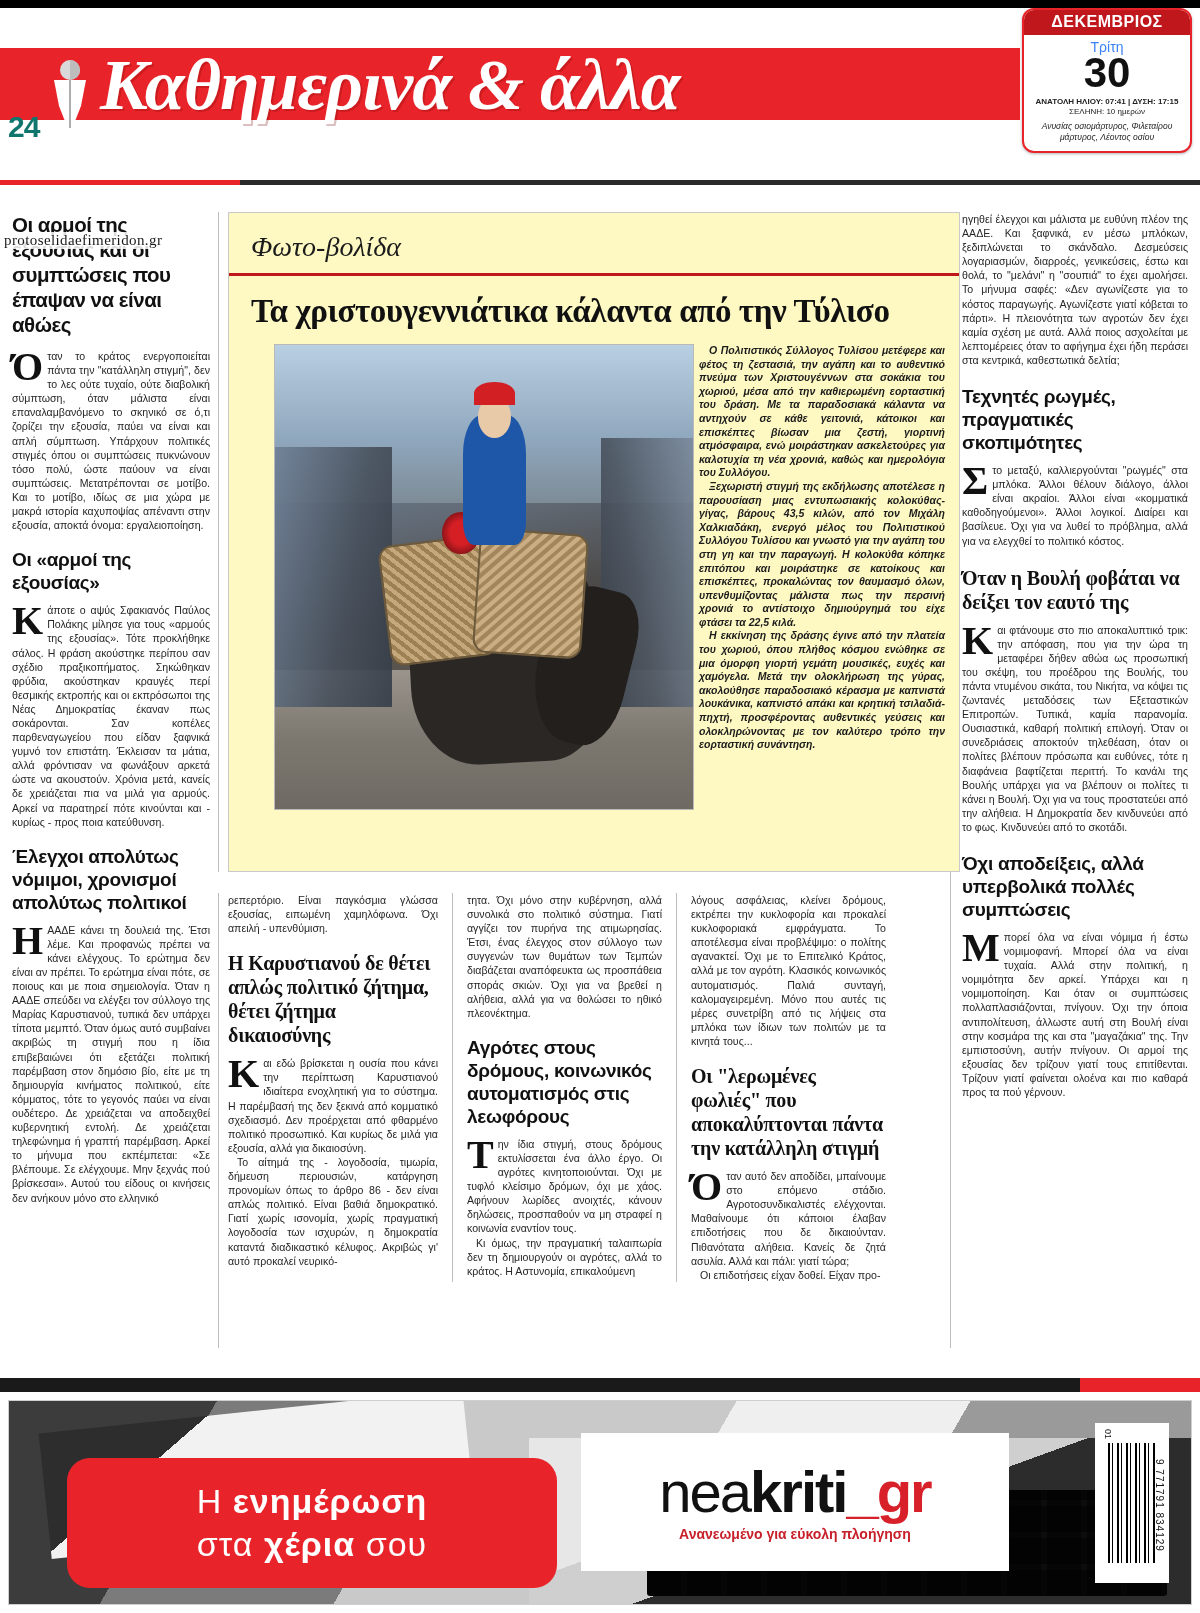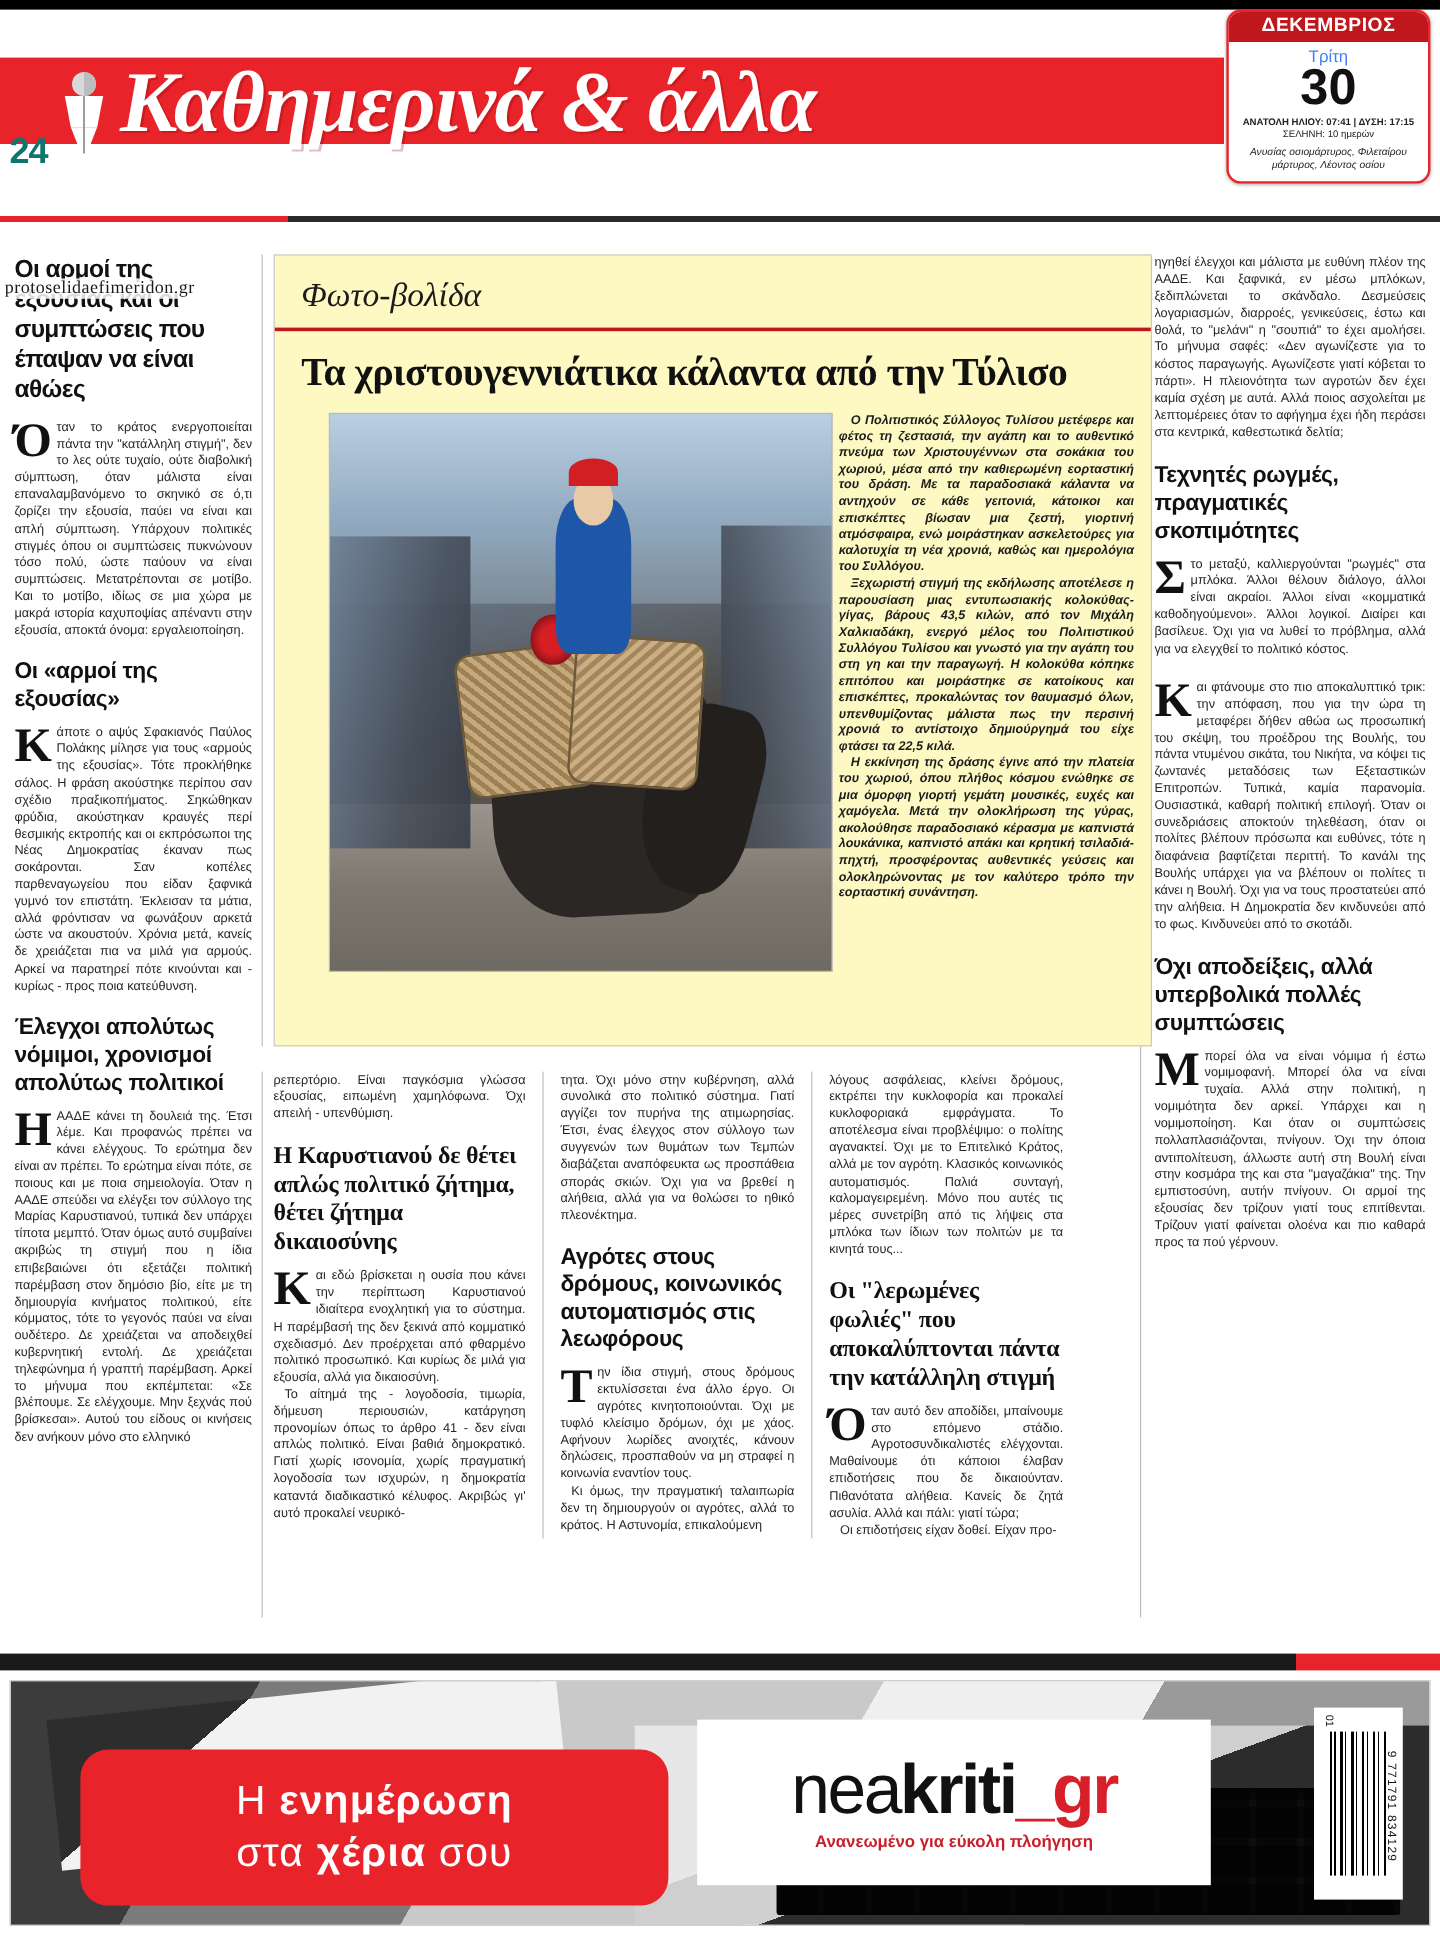--- a/index.html
+++ b/index.html
@@ -301,41 +301,42 @@
   <div class="rightcol">
     <div class="col-text">
       <p class="first">ηγηθεί έλεγχοι και μάλιστα με ευθύνη πλέον της ΑΑΔΕ. Και ξαφνικά, εν μέσω μπλόκων, ξεδιπλώνεται το σκάνδαλο. Δεσμεύσεις λογαριασμών, διαρροές, γενικεύσεις, έστω και θολά, το "μελάνι" η "σουπιά" το έχει αμολήσει. Το μήνυμα σαφές: «Δεν αγωνίζεστε για το κόστος παραγωγής. Αγωνίζεστε γιατί κόβεται το πάρτι». Η πλειονότητα των αγροτών δεν έχει καμία σχέση με αυτά. Αλλά ποιος ασχολείται με λεπτομέρειες όταν το αφήγημα έχει ήδη περάσει στα κεντρικά, καθεστωτικά δελτία;</p>
     </div>
     <div class="gap"></div>
     <div class="sec-head">Τεχνητές ρωγμές, πραγματικές σκοπιμότητες</div>
     <div class="col-text">
       <p class="first dropcap">Στο μεταξύ, καλλιεργούνται "ρωγμές" στα μπλόκα. Άλλοι θέλουν διάλογο, άλλοι είναι ακραίοι. Άλλοι είναι «κομματικά καθοδηγούμενοι». Άλλοι λογικοί. Διαίρει και βασίλευε. Όχι για να λυθεί το πρόβλημα, αλλά για να ελεγχθεί το πολιτικό κόστος.</p>
     </div>
     <div class="gap"></div>
+    <div class="sec-head-serif">Όταν η Βουλή φοβάται να δείξει τον εαυτό της</div>
     <div class="col-text">
       <p class="first dropcap">Και φτάνουμε στο πιο αποκαλυπτικό τρικ: την απόφαση, που για την ώρα τη μεταφέρει δήθεν αθώα ως προσωπική του σκέψη, του προέδρου της Βουλής, του πάντα ντυμένου σικάτα, του Νικήτα, να κόψει τις ζωντανές μεταδόσεις των Εξεταστικών Επιτροπών. Τυπικά, καμία παρανομία. Ουσιαστικά, καθαρή πολιτική επιλογή. Όταν οι συνεδριάσεις αποκτούν τηλεθέαση, όταν οι πολίτες βλέπουν πρόσωπα και ευθύνες, τότε η διαφάνεια βαφτίζεται περιττή. Το κανάλι της Βουλής υπάρχει για να βλέπουν οι πολίτες τι κάνει η Βουλή. Όχι για να τους προστατεύει από την αλήθεια. Η Δημοκρατία δεν κινδυνεύει από το φως. Κινδυνεύει από το σκοτάδι.</p>
     </div>
     <div class="gap"></div>
     <div class="sec-head">Όχι αποδείξεις, αλλά υπερβολικά πολλές συμπτώσεις</div>
     <div class="col-text">
       <p class="first dropcap">Μπορεί όλα να είναι νόμιμα ή έστω νομιμοφανή. Μπορεί όλα να είναι τυχαία. Αλλά στην πολιτική, η νομιμότητα δεν αρκεί. Υπάρχει και η νομιμοποίηση. Και όταν οι συμπτώσεις πολλαπλασιάζονται, πνίγουν. Όχι την όποια αντιπολίτευση, άλλωστε αυτή στη Βουλή είναι στην κοσμάρα της και στα "μαγαζάκια" της. Την εμπιστοσύνη, αυτήν πνίγουν. Οι αρμοί της εξουσίας δεν τρίζουν γιατί τους επιτίθενται. Τρίζουν γιατί φαίνεται ολοένα και πιο καθαρά προς τα πού γέρνουν.</p>
     </div>
   </div>
 
   <div class="bottomgrid">
 
     <div class="bcol">
       <div class="col-text">
         <p class="first">ρεπερτόριο. Είναι παγκόσμια γλώσσα εξουσίας, ειπωμένη χαμηλόφωνα. Όχι απειλή - υπενθύμιση.</p>
       </div>
       <div class="gap"></div>
       <div class="sec-head-serif">Η Καρυστιανού δε θέτει απλώς πολιτικό ζήτημα, θέτει ζήτημα δικαιοσύνης</div>
       <div class="col-text">
         <p class="first dropcap">Και εδώ βρίσκεται η ουσία που κάνει την περίπτωση Καρυστιανού ιδιαίτερα ενοχλητική για το σύστημα. Η παρέμβασή της δεν ξεκινά από κομματικό σχεδιασμό. Δεν προέρχεται από φθαρμένο πολιτικό προσωπικό. Και κυρίως δε μιλά για εξουσία, αλλά για δικαιοσύνη.</p>
-        <p>Το αίτημά της - λογοδοσία, τιμωρία, δήμευση περιουσιών, κατάργηση προνομίων όπως το άρθρο 41 - δεν είναι απλώς πολιτικό. Είναι βαθιά δημοκρατικό. Γιατί χωρίς ισονομία, χωρίς πραγματική λογοδοσία των ισχυρών, η δημοκρατία καταντά διαδικαστικό κέλυφος. Ακριβώς γι' αυτό προκαλεί νευρικό-</p>
+        <p>Το αίτημά της - λογοδοσία, τιμωρία, δήμευση περιουσιών, κατάργηση προνομίων όπως το άρθρο 86 - δεν είναι απλώς πολιτικό. Είναι βαθιά δημοκρατικό. Γιατί χωρίς ισονομία, χωρίς πραγματική λογοδοσία των ισχυρών, η δημοκρατία καταντά διαδικαστικό κέλυφος. Ακριβώς γι' αυτό προκαλεί νευρικό-</p>
       </div>
     </div>
 
     <div class="bcol">
       <div class="col-text">
         <p class="first">τητα. Όχι μόνο στην κυβέρνηση, αλλά συνολικά στο πολιτικό σύστημα. Γιατί αγγίζει τον πυρήνα της ατιμωρησίας. Έτσι, ένας έλεγχος στον σύλλογο των συγγενών των θυμάτων των Τεμπών διαβάζεται αναπόφευκτα ως προσπάθεια σποράς σκιών. Όχι για να βρεθεί η αλήθεια, αλλά για να θολώσει το ηθικό πλεονέκτημα.</p>
       </div>
       <div class="gap"></div>
       <div class="sec-head">Αγρότες στους δρόμους, κοινωνικός αυτοματισμός στις λεωφόρους</div>
       <div class="col-text">

